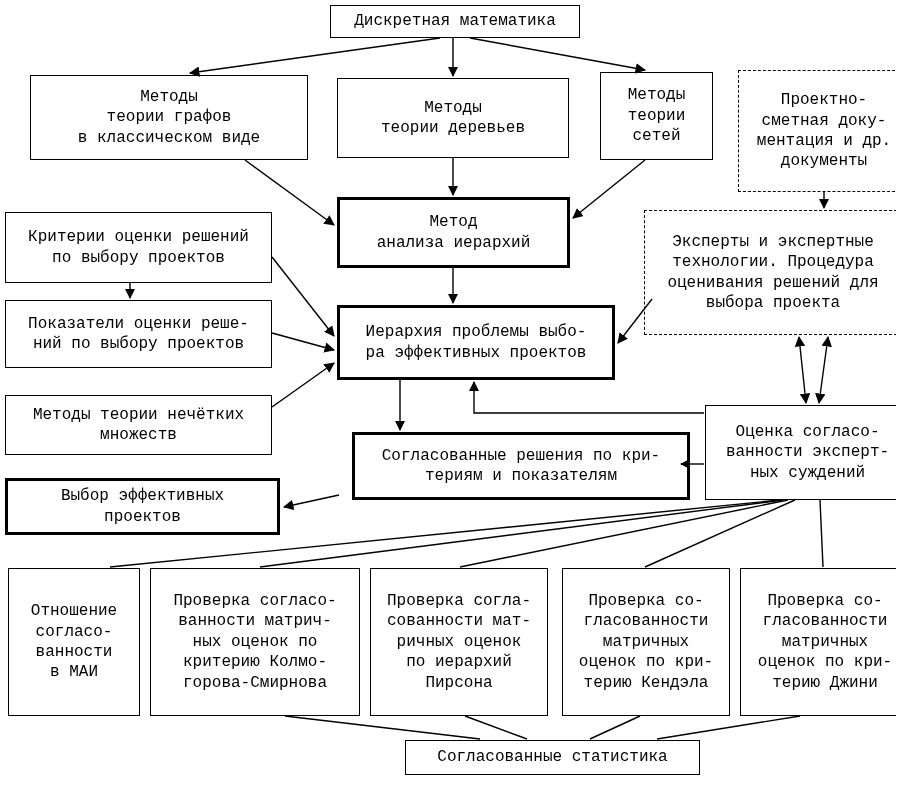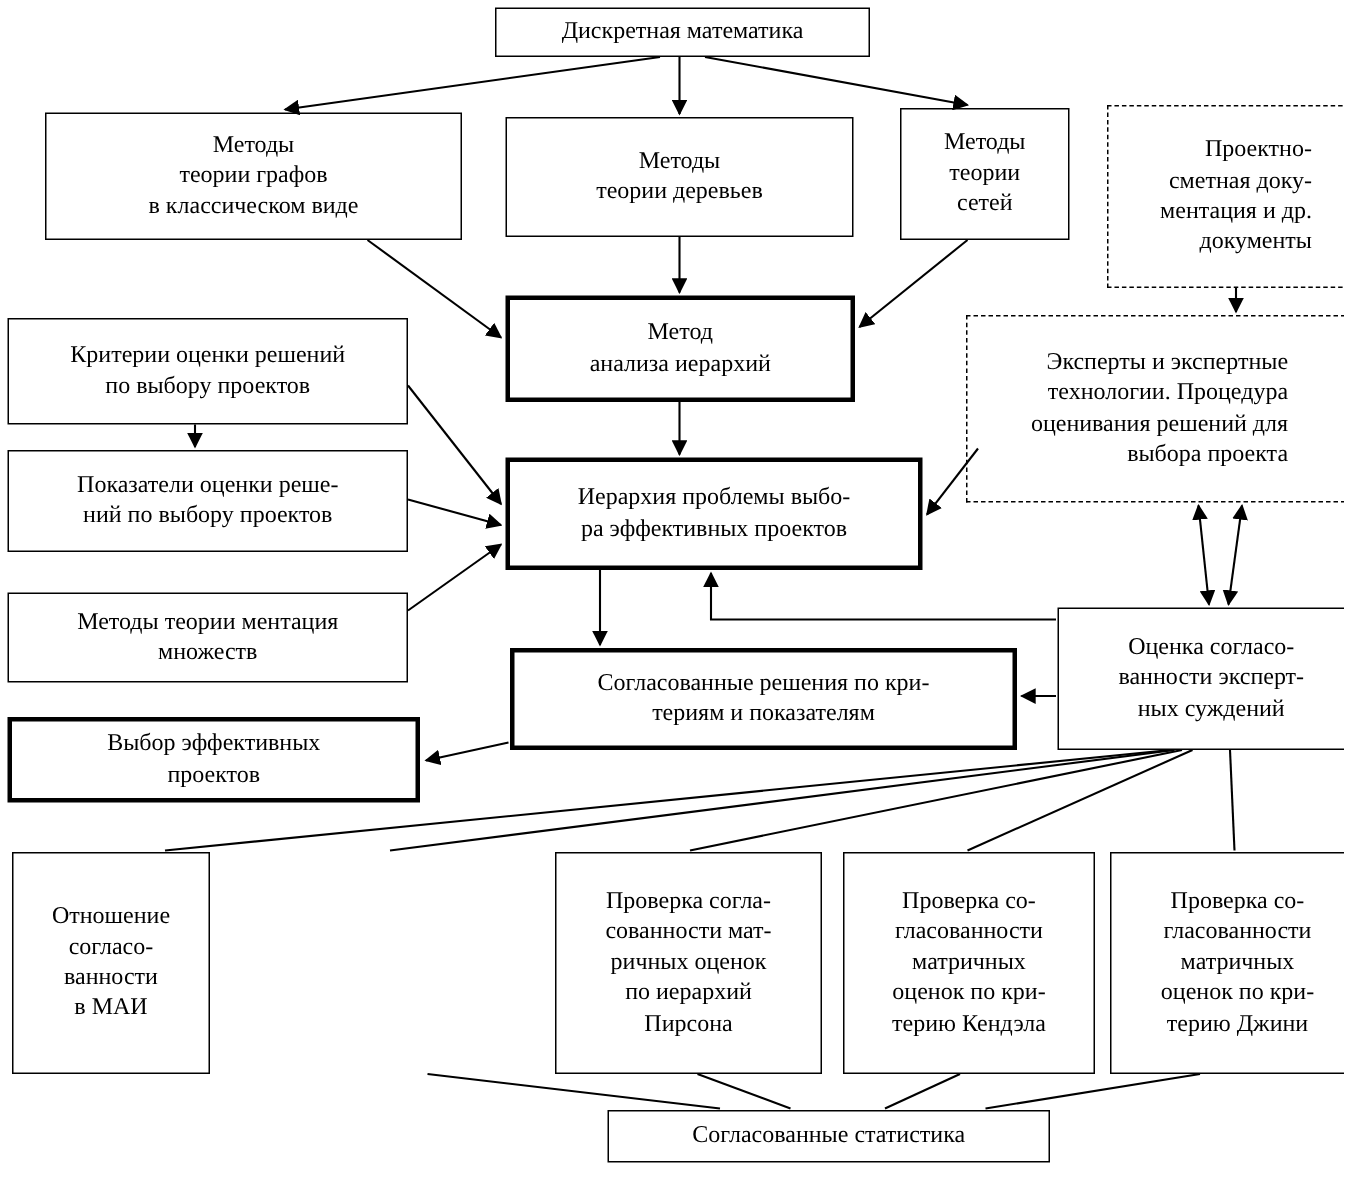--- a/index.html
+++ b/index.html
@@ -1,29 +1,29 @@
 <!DOCTYPE html>
 <html><head>
 <meta charset="utf-8">
 <style>
   html,body { margin:0; padding:0; background:#ffffff; }
   .canvas {
     position:relative; width:896px; height:785px; background:#ffffff;
-    font-family:Liberation Serif, serif;
+    font-family:Liberation Mono, monospace;
     color:#000; overflow:hidden;
   }
   .box {
     position:absolute; box-sizing:border-box; background:#ffffff;
     border:1.5px solid #000;
     display:flex; align-items:center; justify-content:center;
     text-align:center; white-space:pre-line;
     font-size:16px; line-height:1.28; padding:2px 4px;
   }
   .bold  { border-width:3px; }
-  .dashed{ border-style:dashed; border-width:1.6px;text-align:right; }
+  .dashed{ border-style:dashed; border-width:1.6px; }
   svg.edges {
     position:absolute; left:0; top:0; width:912px; height:785px;
     pointer-events:none;
   }
   svg.edges line, svg.edges polyline { stroke:#000; stroke-width:1.4; fill:none; }
 </style>
 </head>
 <body>
 
 <div class="canvas">
@@ -46,33 +46,38 @@
   <div class="box bold" style="left:337px;top:197px;width:233px;height:71px">Метод
 анализа иерархий</div>
   <div class="box dashed" style="left:644px;top:210px;width:258px;height:125px">Эксперты и экспертные
 технологии. Процедура
 оценивания решений для
 выбора проекта</div>
   <div class="box" style="left:5px;top:300px;width:267px;height:68px">Показатели оценки реше-
 ний по выбору проектов</div>
   <div class="box bold" style="left:337px;top:305px;width:278px;height:75px">Иерархия проблемы выбо-
 ра эффективных проектов</div>
-  <div class="box" style="left:5px;top:395px;width:267px;height:60px">Методы теории ментация
+  <div class="box" style="left:5px;top:395px;width:267px;height:60px">Методы теории нечётких
 множеств</div>
   <div class="box" style="left:705px;top:405px;width:205px;height:95px">Оценка согласо-
 ванности эксперт-
 ных суждений</div>
-  <div class="box bold" style="left:340px;top:432px;width:338px;height:68px">Согласованные решения по кри-
+  <div class="box bold" style="left:352px;top:432px;width:338px;height:68px">Согласованные решения по кри-
 териям и показателям</div>
   <div class="box bold" style="left:5px;top:478px;width:275px;height:57px">Выбор эффективных
 проектов</div>
   <div class="box" style="left:8px;top:568px;width:132px;height:148px">Отношение
 согласо-
 ванности
 в МАИ</div>
+  <div class="box" style="left:150px;top:568px;width:210px;height:148px">Проверка согласо-
+ванности матрич-
+ных оценок по
+критерию Колмо-
+горова-Смирнова</div>
   <div class="box" style="left:370px;top:568px;width:178px;height:148px">Проверка согла-
 сованности мат-
 ричных оценок
 по иерархий
 Пирсона</div>
   <div class="box" style="left:562px;top:568px;width:168px;height:148px">Проверка со-
 гласованности
 матричных
 оценок по кри-
 терию Кендэла</div>

